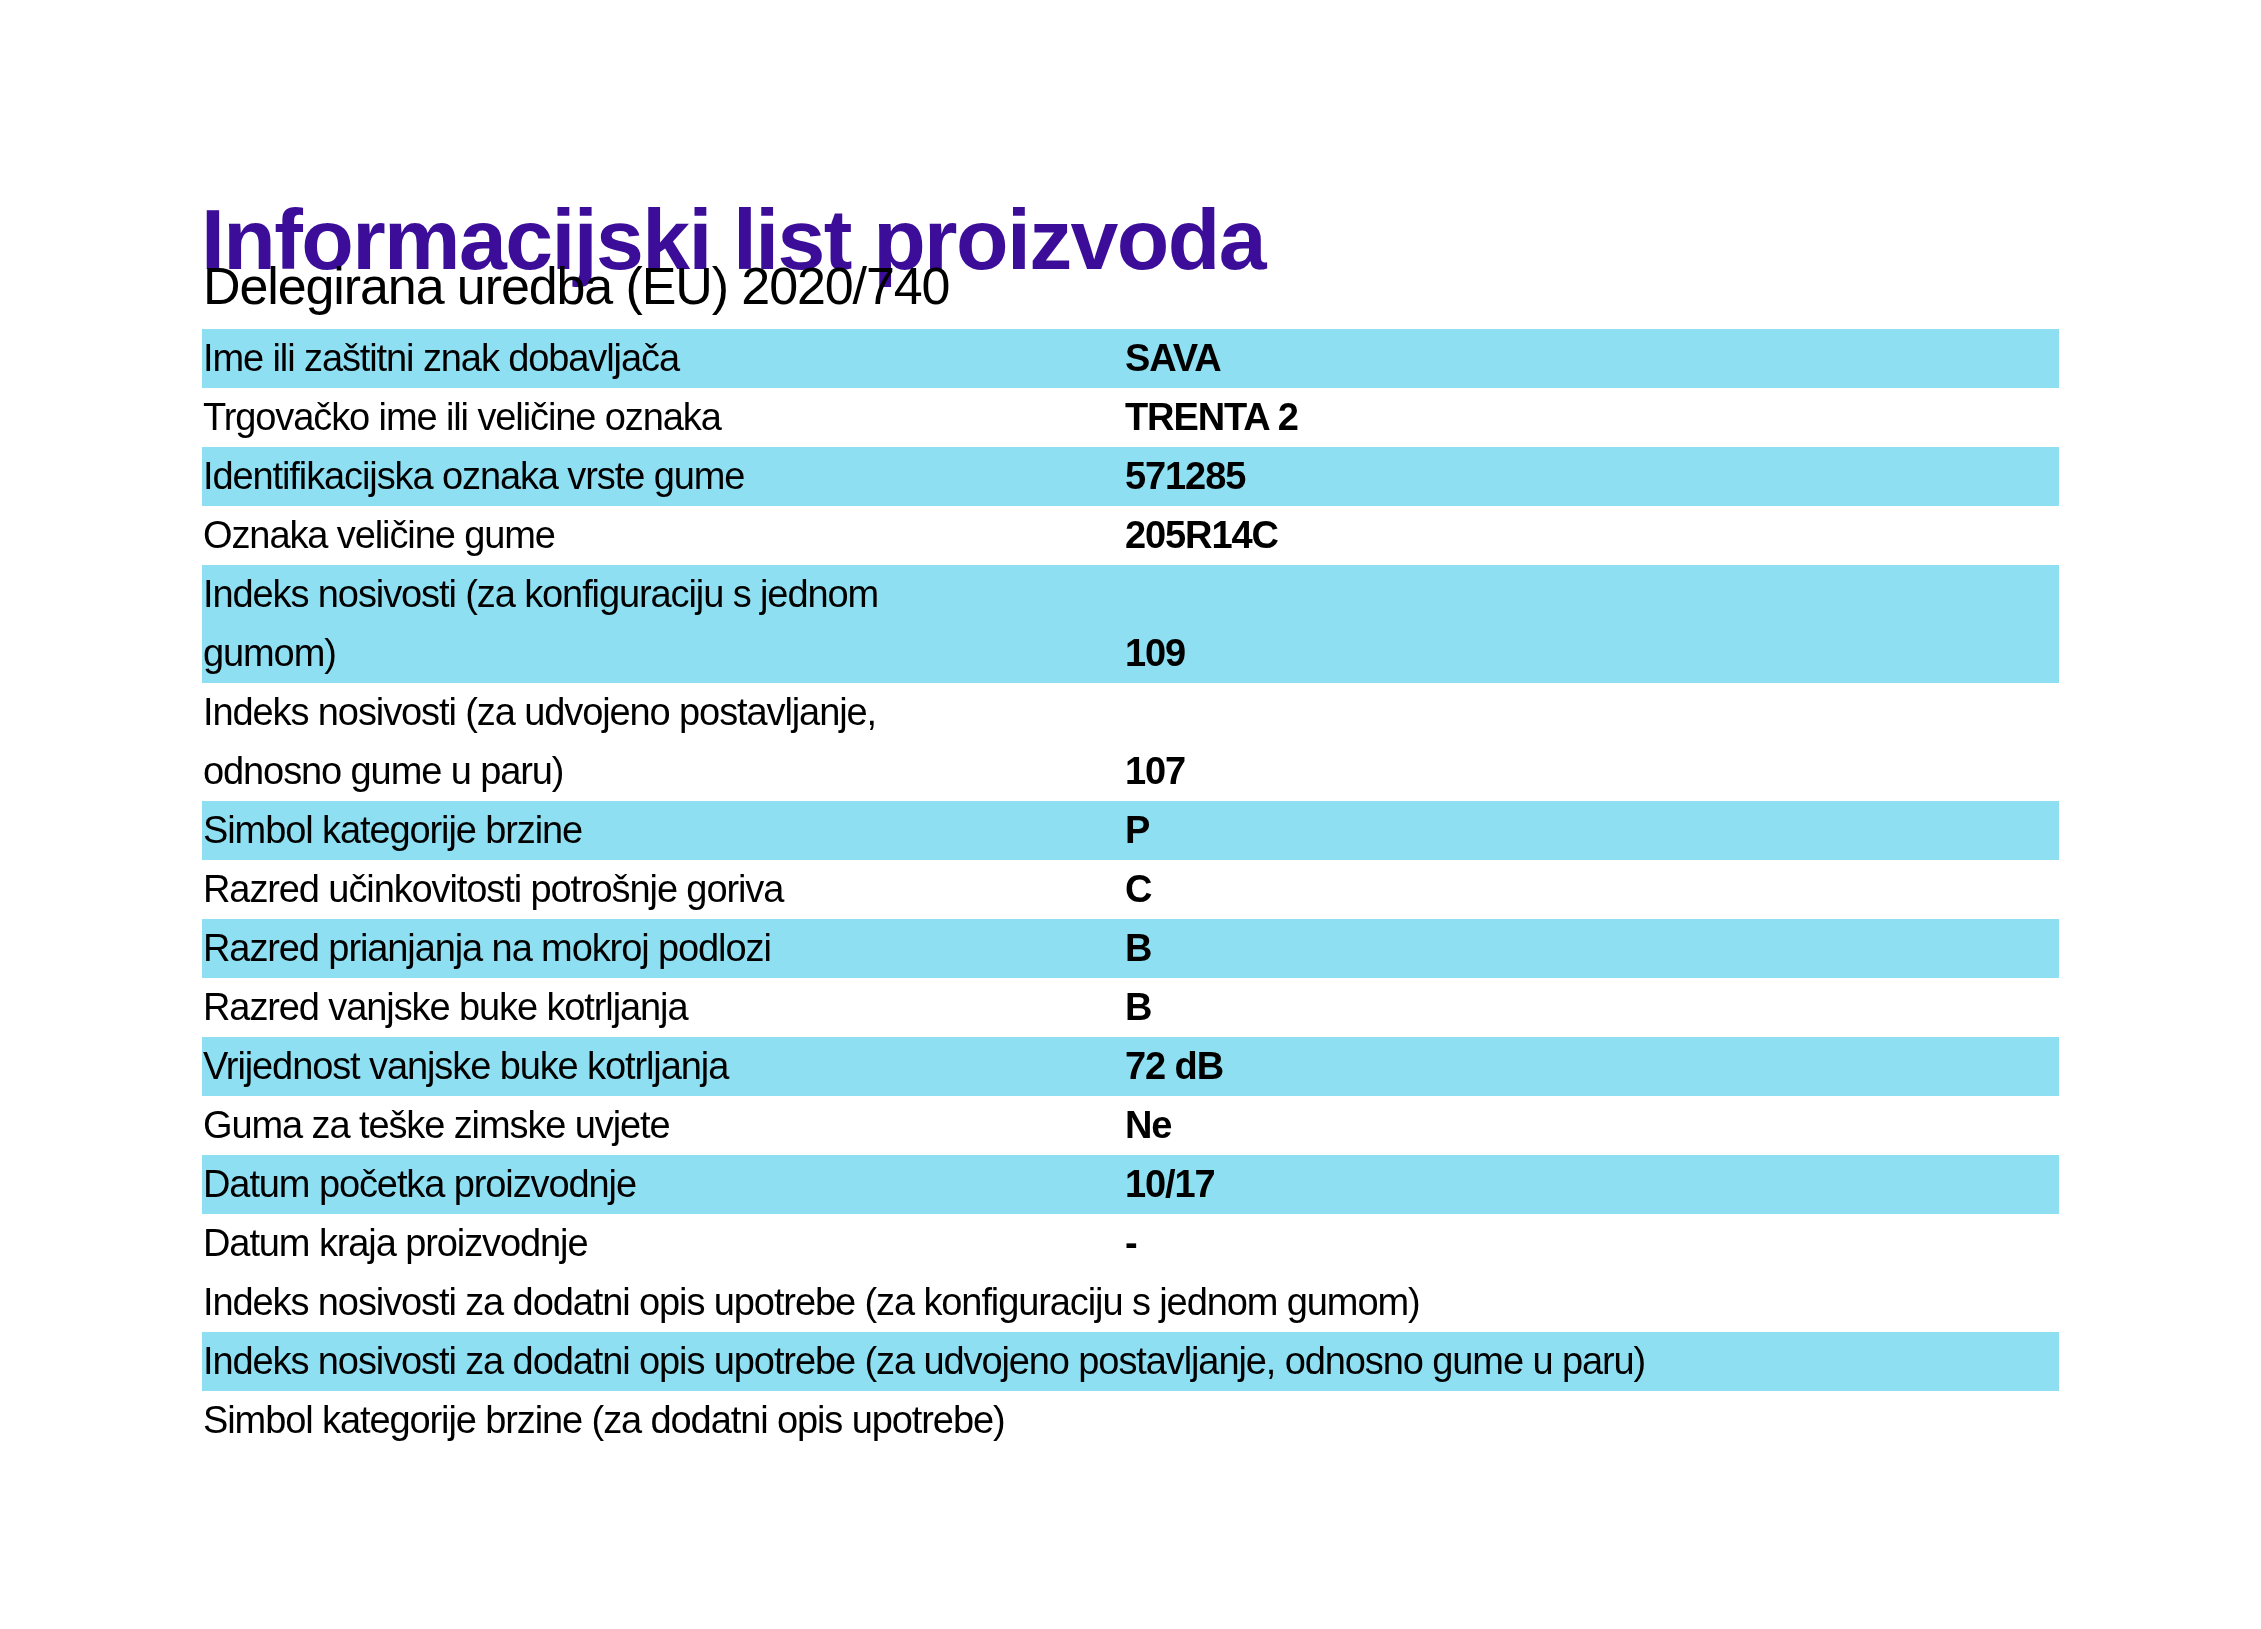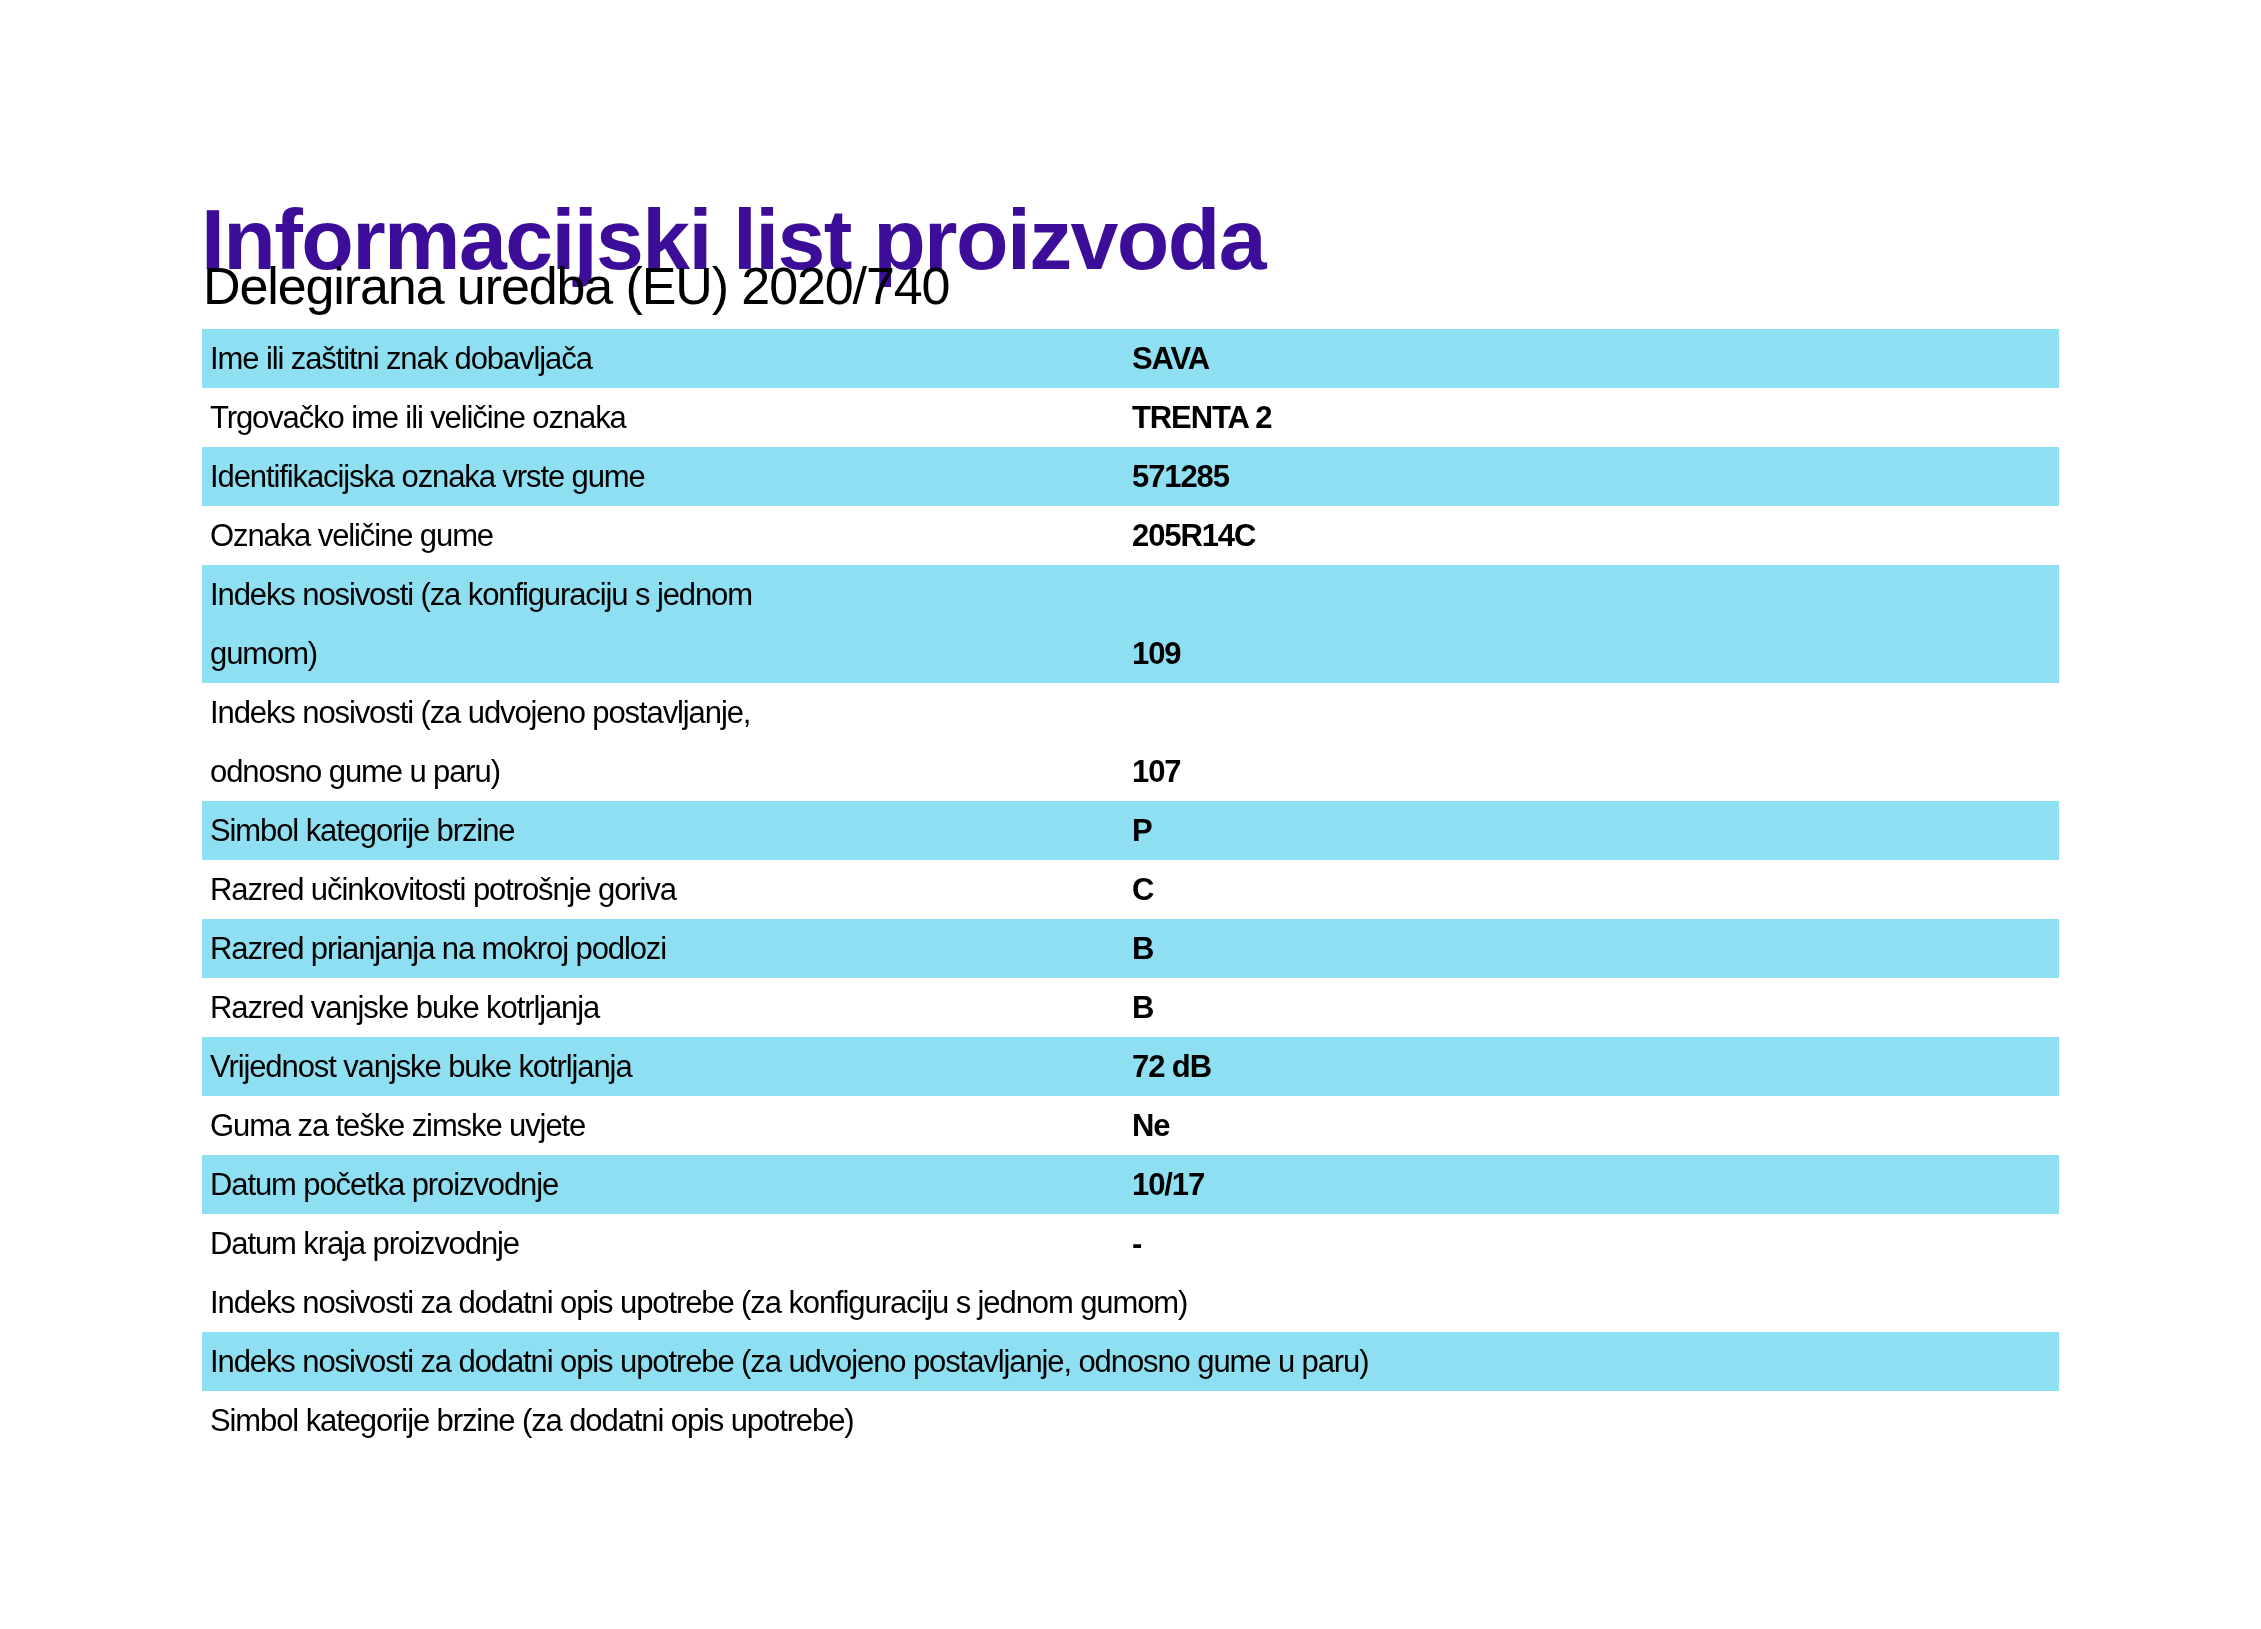--- a/index.html
+++ b/index.html
@@ -35,24 +35,24 @@
   .table {
     position:absolute;
     left:202px;
     top:329px;
     width:1857px;
   }
   .row {
     display:flex;
     align-items:flex-start;
     min-height:59px;
-    font-size:31px;
+    font-size:38px;
     line-height:59px;
     letter-spacing:-1.1px;
-    padding-left:8px;
+    padding-left:1px;
     box-sizing:border-box;
   }
   .row.hl { background:var(--row-highlight,#8EDFF2); }
   .row.dbl { min-height:118px;align-items:flex-end; }
   .lbl {
     width:922px;
     flex:0 0 auto;
     white-space:pre-line;
   }
   .row.full .lbl { width:auto; flex:1 1 auto; white-space:nowrap; }

